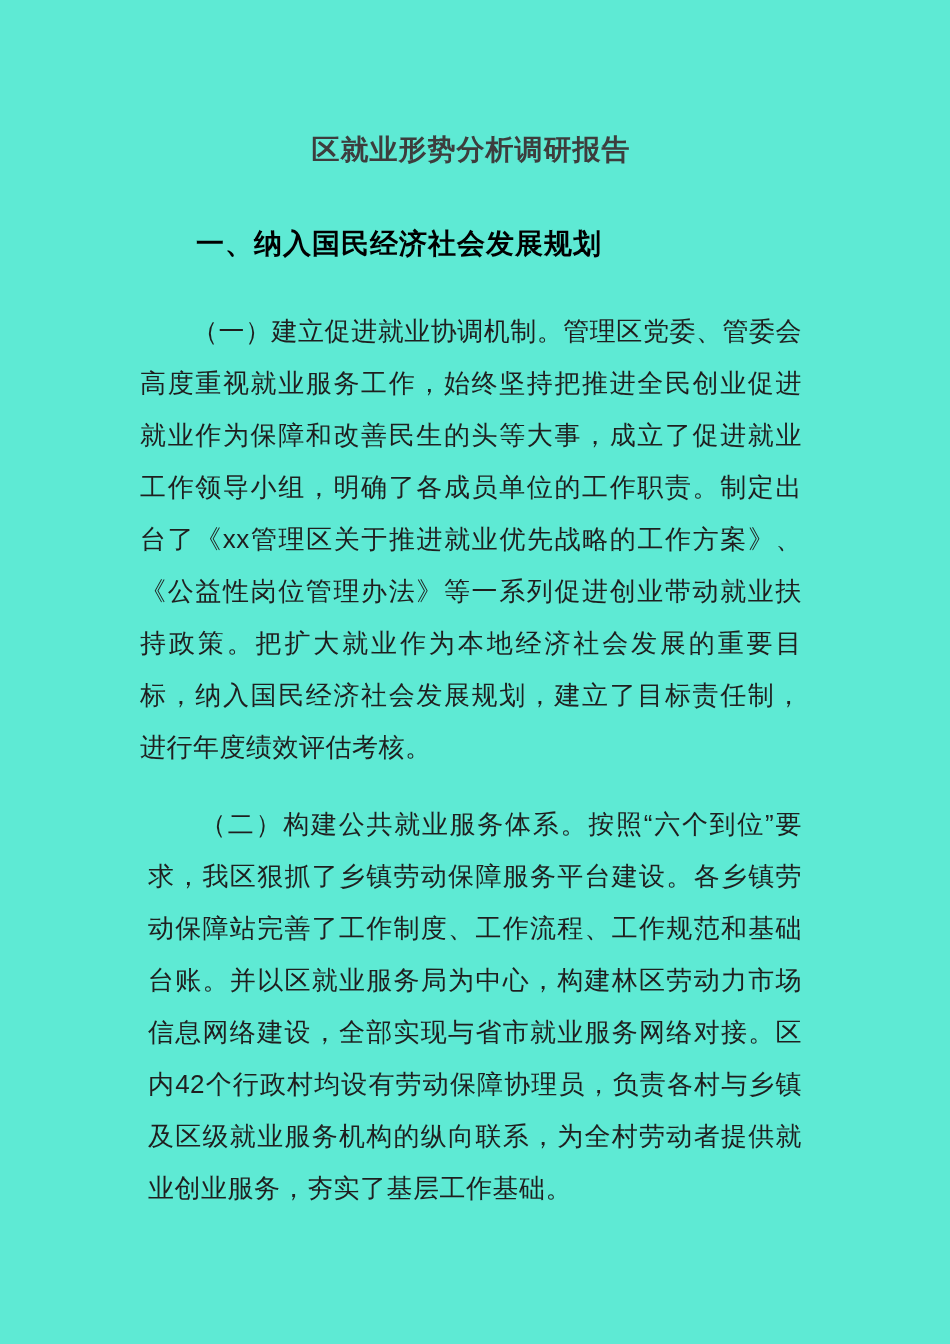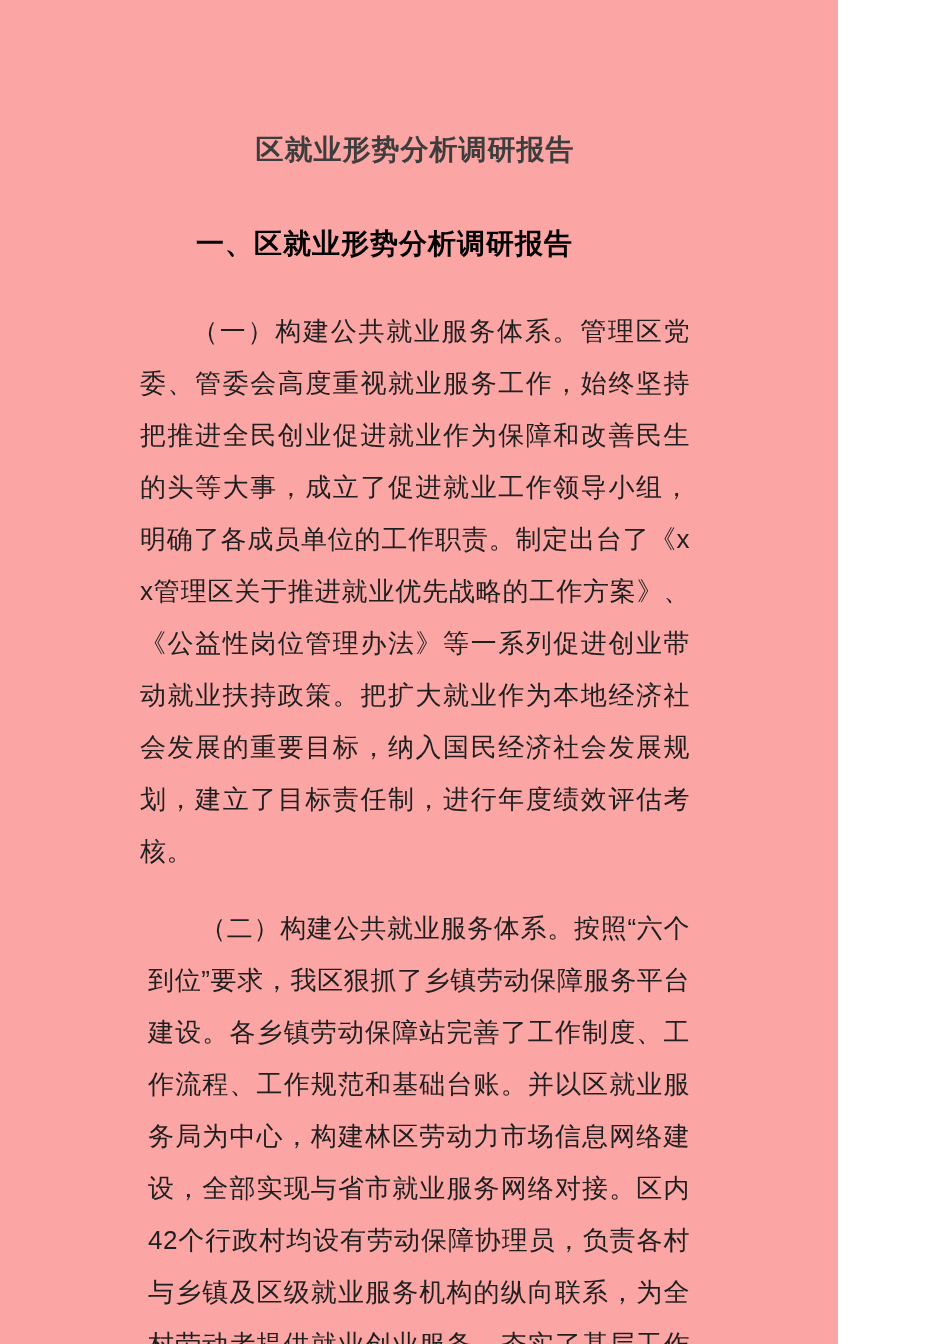--- a/index.html
+++ b/index.html
@@ -2,23 +2,23 @@
 <html><head>
 <meta charset="utf-8">
 <style>
   html, body {
     margin: 0;
     padding: 0;
     background: #ffffff;
   }
   .page {
     position: relative;
-    width: 838px;
+    width: 950px;
     height: 1344px;
-    background: #fca5a5;
+    background: #5eead4;
     overflow: hidden;
     font-family: "Liberation Sans", "DejaVu Sans", sans-serif;
     box-sizing: border-box;
     padding: 130px 148px 0 140px;
   }
   .doc-title {
     margin: 0;
     text-align: center;
     font-size: 28px;
     font-weight: 700;
@@ -50,18 +50,18 @@
     margin-top: 25px;
     margin-left: 8px;
   }
 </style>
 </head>
 <body>
 
 <div class="page">
   <h1 class="doc-title">区就业形势分析调研报告</h1>
 
-  <h2 class="section-heading">一、区就业形势分析调研报告</h2>
+  <h2 class="section-heading">一、纳入国民经济社会发展规划</h2>
 
-  <p class="body-paragraph">（一）构建公共就业服务体系。管理区党委、管委会高度重视就业服务工作，始终坚持把推进全民创业促进就业作为保障和改善民生的头等大事，成立了促进就业工作领导小组，明确了各成员单位的工作职责。制定出台了《xx管理区关于推进就业优先战略的工作方案》、《公益性岗位管理办法》等一系列促进创业带动就业扶持政策。把扩大就业作为本地经济社会发展的重要目标，纳入国民经济社会发展规划，建立了目标责任制，进行年度绩效评估考核。</p>
+  <p class="body-paragraph">（一）建立促进就业协调机制。管理区党委、管委会高度重视就业服务工作，始终坚持把推进全民创业促进就业作为保障和改善民生的头等大事，成立了促进就业工作领导小组，明确了各成员单位的工作职责。制定出台了《xx管理区关于推进就业优先战略的工作方案》、《公益性岗位管理办法》等一系列促进创业带动就业扶持政策。把扩大就业作为本地经济社会发展的重要目标，纳入国民经济社会发展规划，建立了目标责任制，进行年度绩效评估考核。</p>
 
   <p class="body-paragraph">（二）构建公共就业服务体系。按照“六个到位”要求，我区狠抓了乡镇劳动保障服务平台建设。各乡镇劳动保障站完善了工作制度、工作流程、工作规范和基础台账。并以区就业服务局为中心，构建林区劳动力市场信息网络建设，全部实现与省市就业服务网络对接。区内42个行政村均设有劳动保障协理员，负责各村与乡镇及区级就业服务机构的纵向联系，为全村劳动者提供就业创业服务，夯实了基层工作基础。</p>
 </div>
 
 </body></html>

